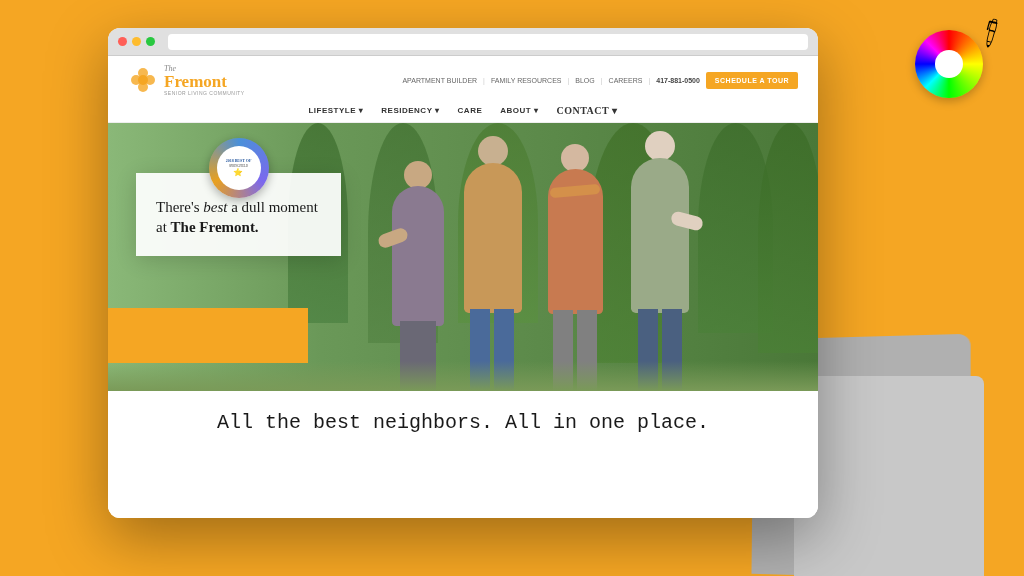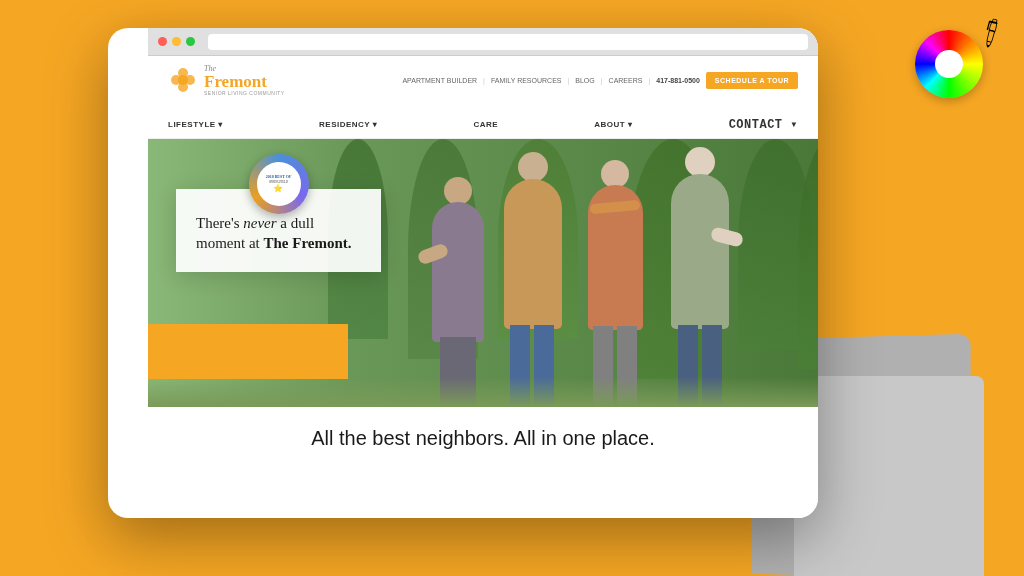--- a/index.html
+++ b/index.html
@@ -25,21 +25,21 @@
 
 <div style="position:absolute;top:18px;right:18px;width:95px;height:95px;z-index:20;">
 
   <div style="width:68px;height:68px;border-radius:50%;background:conic-gradient(red 0deg, #ff8000 45deg, yellow 90deg, #80ff00 135deg, lime 180deg, cyan 225deg, blue 270deg, magenta 315deg, red 360deg);position:absolute;top:12px;left:4px;box-shadow:0 3px 10px rgba(0,0,0,0.25);">
     <div style="width:28px;height:28px;background:white;border-radius:50%;position:absolute;top:20px;left:20px;"></div>
   </div>
 
   <div style="position:absolute;top:2px;right:0;font-size:22px;transform:rotate(-30deg);">🖊</div>
 </div>
 
-<div style="position:absolute;left:108px;top:28px;width:710px;height:490px;background:white;border-radius:20px;box-shadow:0 20px 60px rgba(0,0,0,0.35);overflow:hidden;z-index:5;padding-left:40px;">
+<div style="position:absolute;left:108px;top:28px;width:710px;height:490px;background:white;border-radius:12px;box-shadow:0 20px 60px rgba(0,0,0,0.35);overflow:hidden;z-index:5;">
 
   <div style="height:28px;background:#e0e0e0;display:flex;align-items:center;padding:0 10px;gap:5px;border-bottom:1px solid #ccc;">
     <div style="width:9px;height:9px;border-radius:50%;background:#FF5F57;"></div>
     <div style="width:9px;height:9px;border-radius:50%;background:#FEBC2E;"></div>
     <div style="width:9px;height:9px;border-radius:50%;background:#28C840;"></div>
     <div style="flex:1;height:16px;background:white;border-radius:4px;margin-left:8px;"></div>
   </div>
 
   <div style="height:calc(100% - 28px);overflow:hidden;background:white;">
 
@@ -72,26 +72,26 @@
           <span style="color:#ccc;">|</span>
           <a style="color:#666;text-decoration:none;font-size:7px;">BLOG</a>
           <span style="color:#ccc;">|</span>
           <a style="color:#666;text-decoration:none;font-size:7px;">CAREERS</a>
           <span style="color:#ccc;">|</span>
           <span style="color:#444;font-weight:bold;font-size:7px;">417-881-0500</span>
           <button style="background:#F5A623;color:white;border:none;padding:5px 9px;font-size:7px;font-weight:bold;letter-spacing:0.5px;cursor:pointer;border-radius:2px;font-family:Arial,sans-serif;">SCHEDULE A TOUR</button>
         </div>
       </div>
 
-      <div style="display:flex;align-items:center;justify-content:space-between;gap:18px;padding:5px 0 6px;margin-top:12px;">
+      <div style="display:flex;align-items:center;justify-content:center;gap:18px;padding:5px 0 6px;">
         <a style="font-size:8px;color:#333;text-decoration:none;font-family:Arial,sans-serif;letter-spacing:0.5px;font-weight:bold;text-transform:uppercase;">LIFESTYLE ▾</a>
         <a style="font-size:8px;color:#333;text-decoration:none;font-family:Arial,sans-serif;letter-spacing:0.5px;font-weight:bold;text-transform:uppercase;">RESIDENCY ▾</a>
         <a style="font-size:8px;color:#333;text-decoration:none;font-family:Arial,sans-serif;letter-spacing:0.5px;font-weight:bold;text-transform:uppercase;">CARE</a>
         <a style="font-size:8px;color:#333;text-decoration:none;font-family:Arial,sans-serif;letter-spacing:0.5px;font-weight:bold;text-transform:uppercase;">ABOUT ▾</a>
-        <a style="font-size:12px;color:#333;text-decoration:none;font-family:Liberation Mono, monospace;letter-spacing:0.5px;font-weight:bold;text-transform:uppercase;">CONTACT ▾</a>
+        <a style="font-size:10px;color:#333;text-decoration:none;font-family:Liberation Serif, serif;letter-spacing:0.5px;font-weight:bold;text-transform:uppercase;">CONTACT ▾</a>
       </div>
     </div>
 
     <div style="height:268px;position:relative;overflow:hidden;">
 
       <div style="position:absolute;top:0;left:0;width:100%;height:100%;background:linear-gradient(to right, #8ab878 0%, #6a9858 30%, #4a7838 100%);"></div>
 
       <div style="position:absolute;top:0;left:180px;width:60px;height:200px;background:linear-gradient(to bottom, #3a6a2a 0%, #4a8040 100%);border-radius:50% 50% 0 0;opacity:0.7;"></div>
       <div style="position:absolute;top:0;left:260px;width:70px;height:220px;background:linear-gradient(to bottom, #3a6a2a 0%, #508040 100%);border-radius:50% 50% 0 0;opacity:0.6;"></div>
       <div style="position:absolute;top:0;left:350px;width:80px;height:200px;background:linear-gradient(to bottom, #4a7a30 0%, #5a9040 100%);border-radius:50% 50% 0 0;opacity:0.7;"></div>
@@ -140,24 +140,24 @@
           <div style="width:60px;height:60px;border-radius:50%;background:conic-gradient(#4a90d9 0deg, #7b68ee 120deg, #e8a020 240deg, #4a90d9 360deg);display:flex;align-items:center;justify-content:center;box-shadow:0 3px 10px rgba(0,0,0,0.3);">
             <div style="width:44px;height:44px;border-radius:50%;background:white;display:flex;flex-direction:column;align-items:center;justify-content:center;padding:3px;">
               <div style="font-size:4px;color:#2a5aa0;font-weight:bold;text-align:center;line-height:1.2;">2018 BEST OF</div>
               <div style="font-size:3px;color:#444;text-align:center;">SPRINGFIELD</div>
               <div style="font-size:8px;">⭐</div>
             </div>
           </div>
         </div>
 
         <div style="font-size:15px;color:#1a1a1a;line-height:1.35;font-family:Georgia,serif;margin-top:8px;">
-          <span>There's </span><em>never</em><span> a dull moment at </span><strong>The Fremont.</strong>
+          <span>There's </span><em>best</em><span> a dull moment at </span><strong>The Fremont.</strong>
         </div>
       </div>
     </div>
 
 
     <div style="background:white;padding:20px 20px;text-align:center;">
-      <p style="font-size:20px;color:#1a1a1a;font-family:Liberation Sans, sans-serif;font-weight:normal;">All the best neighbors. All in one place.</p>
+      <p style="font-size:20px;color:#1a1a1a;font-family:Liberation Mono, monospace;font-weight:normal;">All the best neighbors. All in one place.</p>
     </div>
 
   </div>
 </div>
 
 </body></html>

